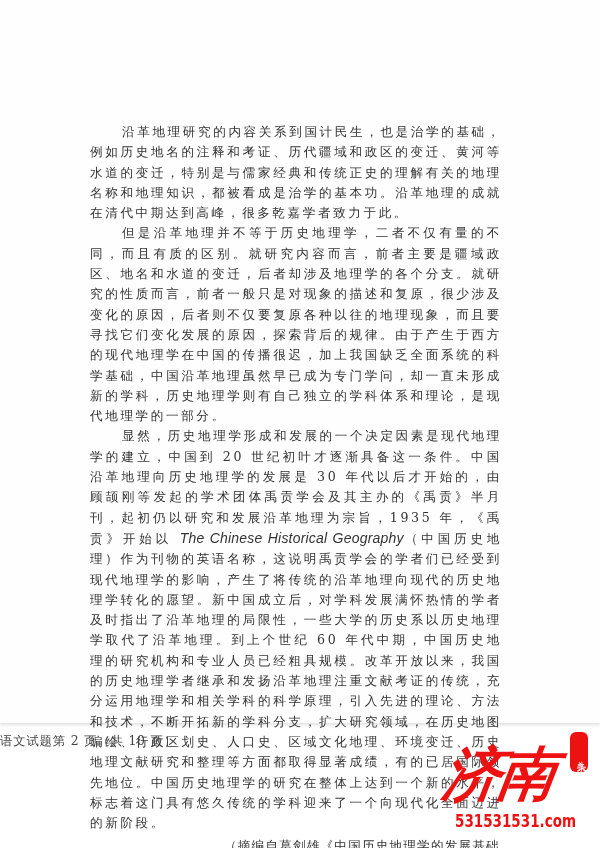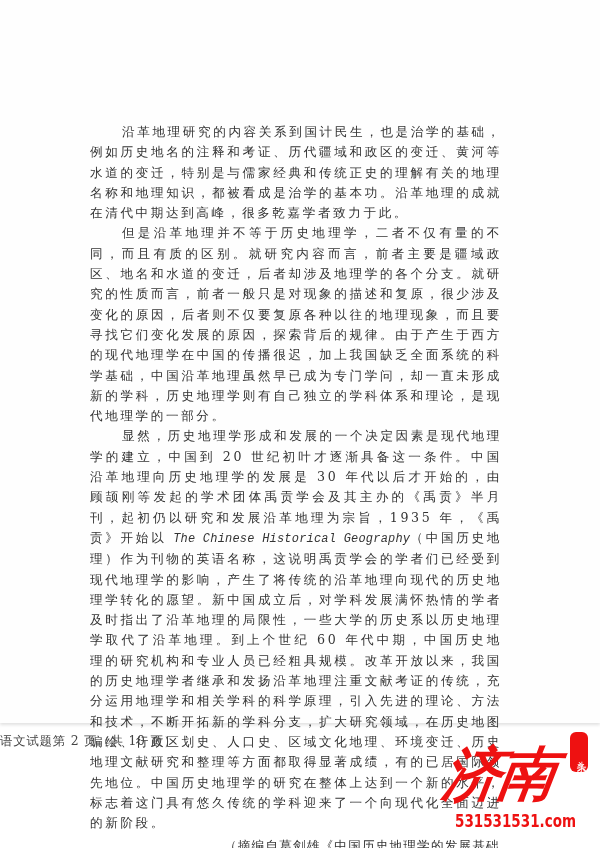--- a/index.html
+++ b/index.html
@@ -34,24 +34,24 @@
       margin: 0;
       font-size: 12.6px;
       line-height: 20.3px;
       letter-spacing: 2.6px;
       text-align: justify;
       text-indent: 32px;
       word-break: break-all;
       color: #333333;
     }
     .para .en {
-      font-family: Liberation Mono, monospace;
+      font-family: Liberation Sans, sans-serif;
       font-style: italic;
       letter-spacing: 0.2px;
-      font-size: 12px;
+      font-size: 14px;
     }
     .citation {
       margin: 2px 0 0 0;
       padding-left: 134px;
       font-size: 12.6px;
       line-height: 22px;
       letter-spacing: 1.2px;
       color: #333333;
     }
     .footer {

